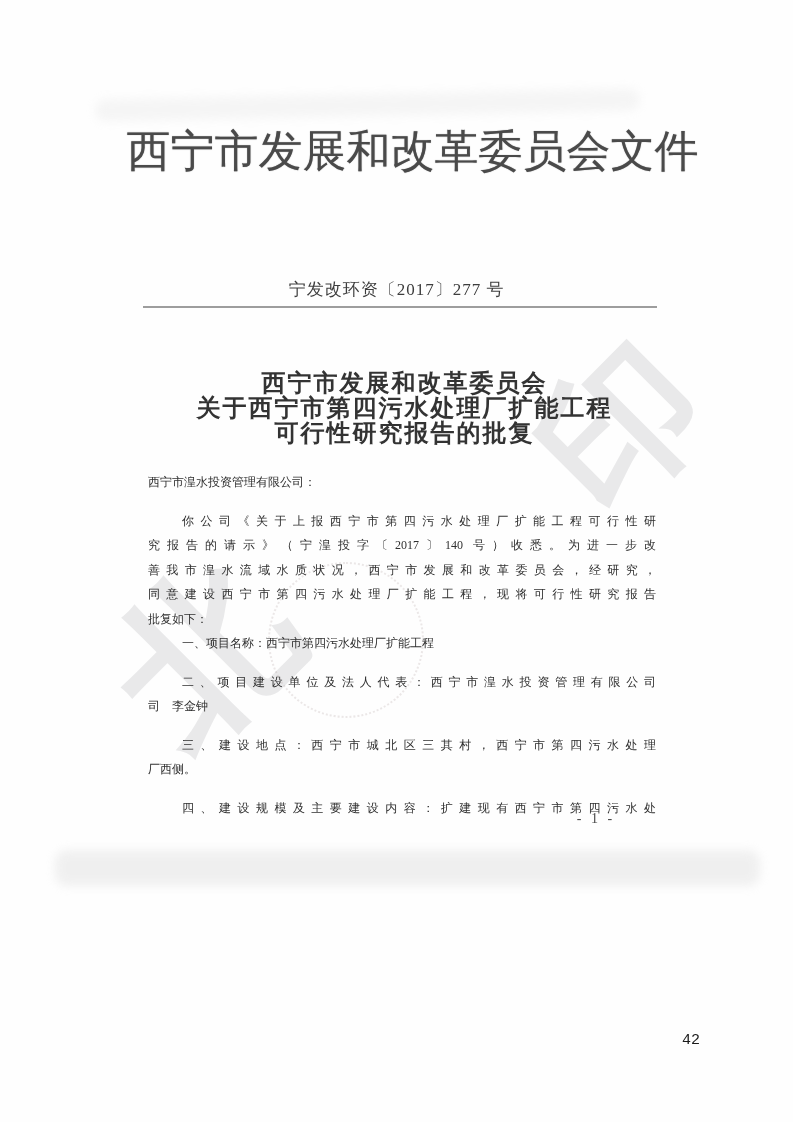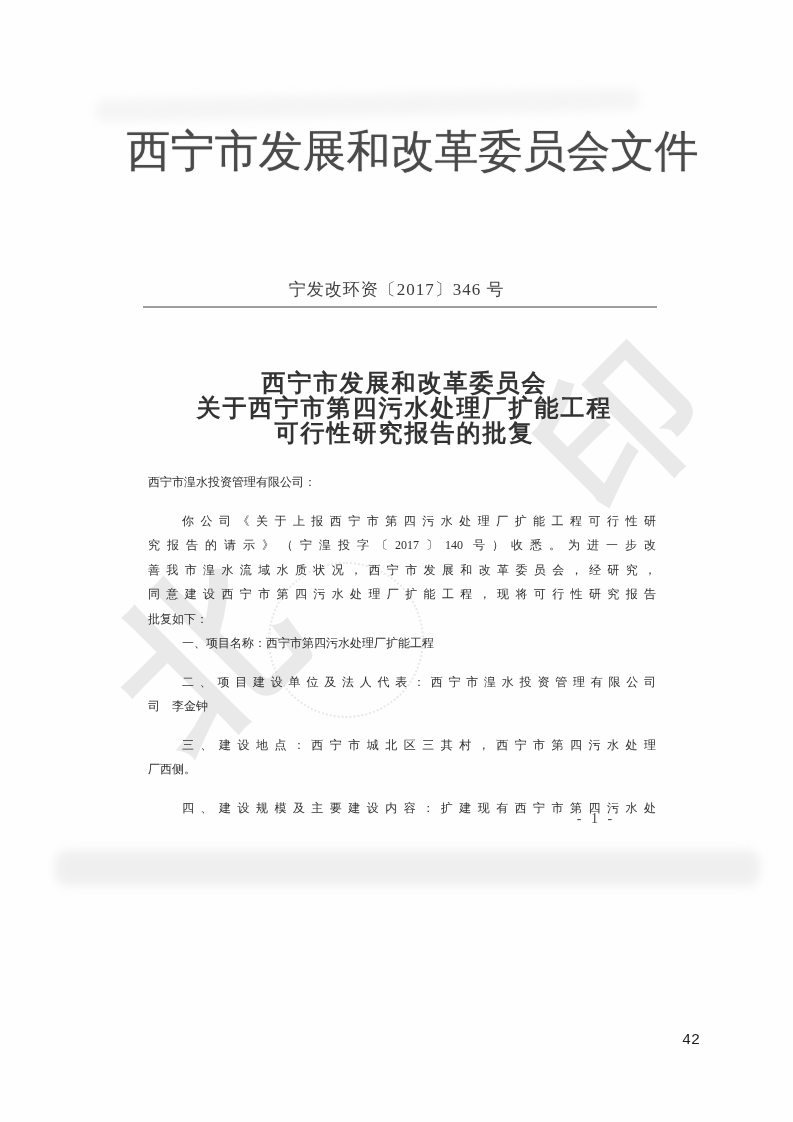--- a/index.html
+++ b/index.html
@@ -141,21 +141,21 @@
 
   <div class="smudge top"></div>
   <div class="smudge bottom"></div>
 
   <div class="wm a">北</div>
   <div class="wm b">印</div>
 
   <div class="seal"></div>
 
   <div class="letterhead">西宁市发展和改革委员会文件</div>
-  <div class="doc-number">宁发改环资〔2017〕346 号</div>
+  <div class="doc-number">宁发改环资〔2017〕277 号</div>
   <div class="rule"></div>
 
   <div class="doc-title">
     <div>西宁市发展和改革委员会</div>
     <div>关于西宁市第四污水处理厂扩能工程</div>
     <div>可行性研究报告的批复</div>
   </div>
 
   <div class="body-text">
     <div class="line">西宁市湟水投资管理有限公司：</div>

